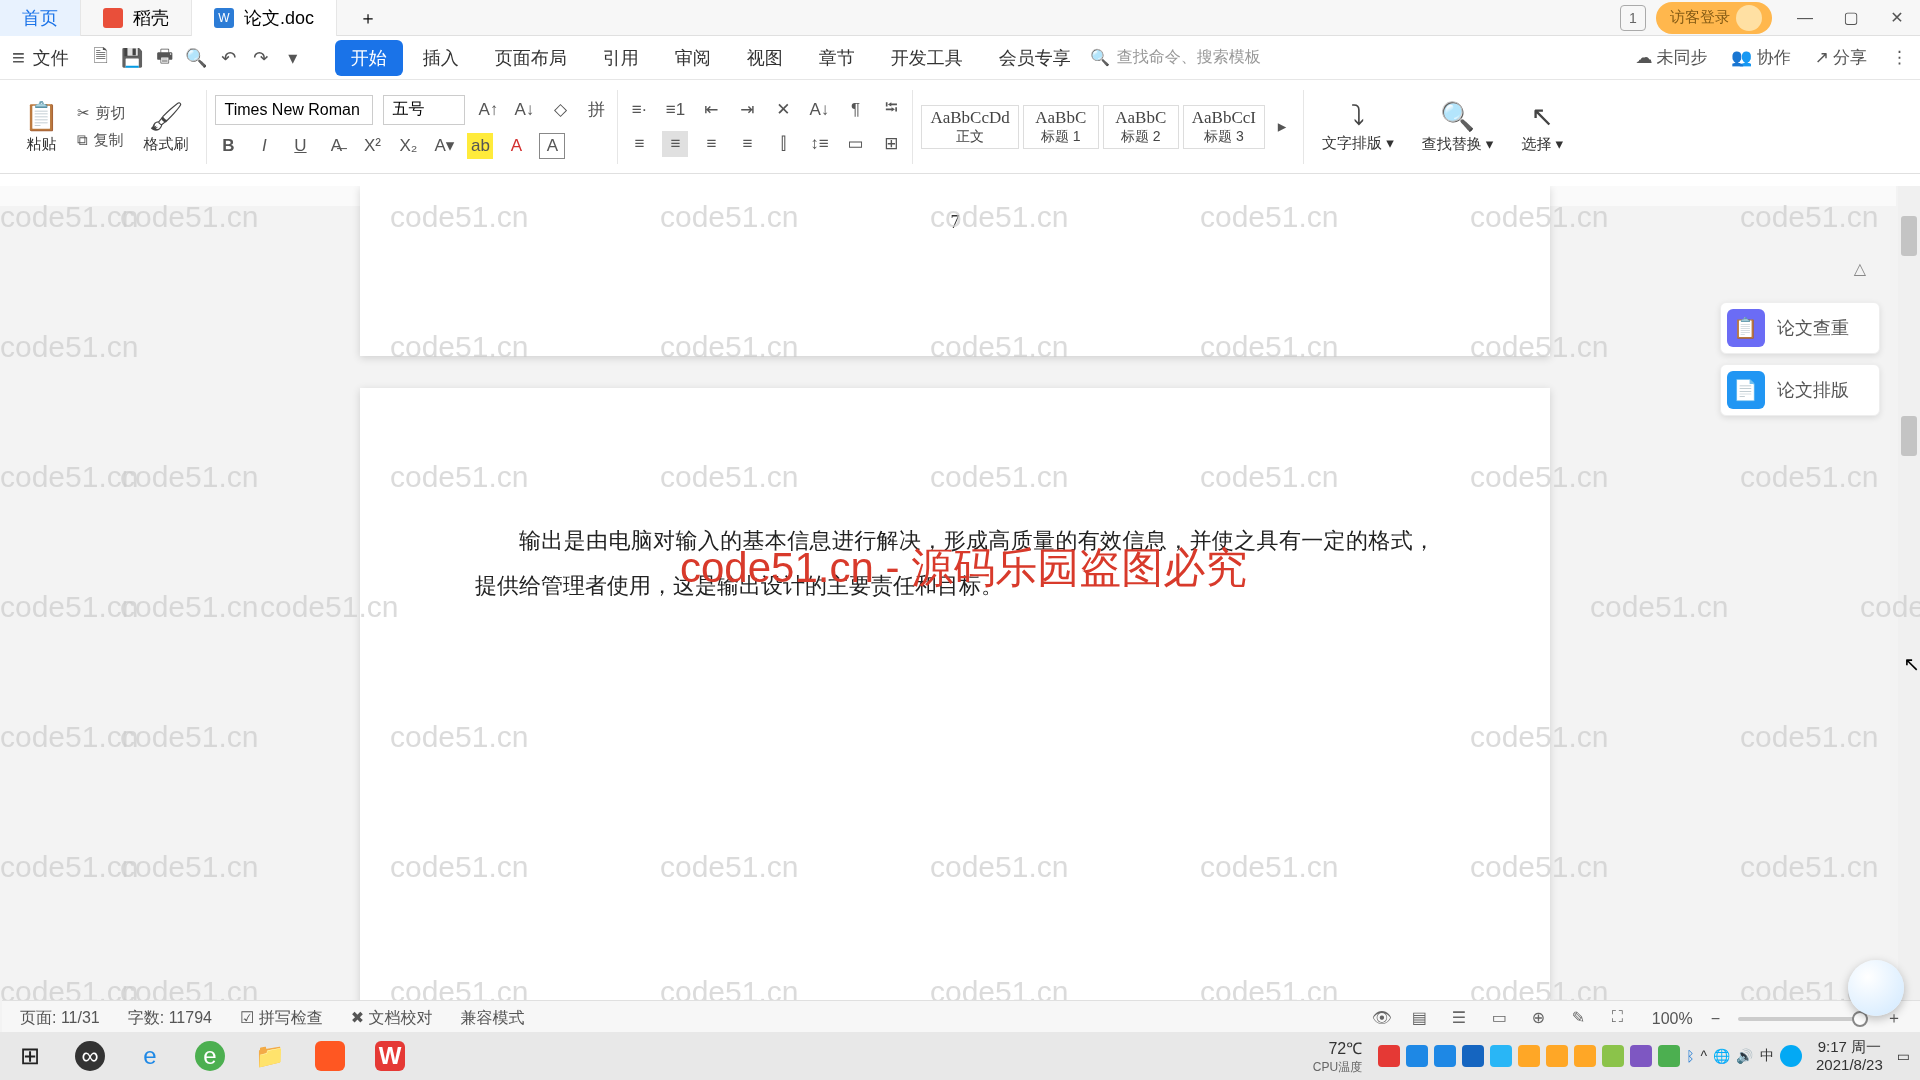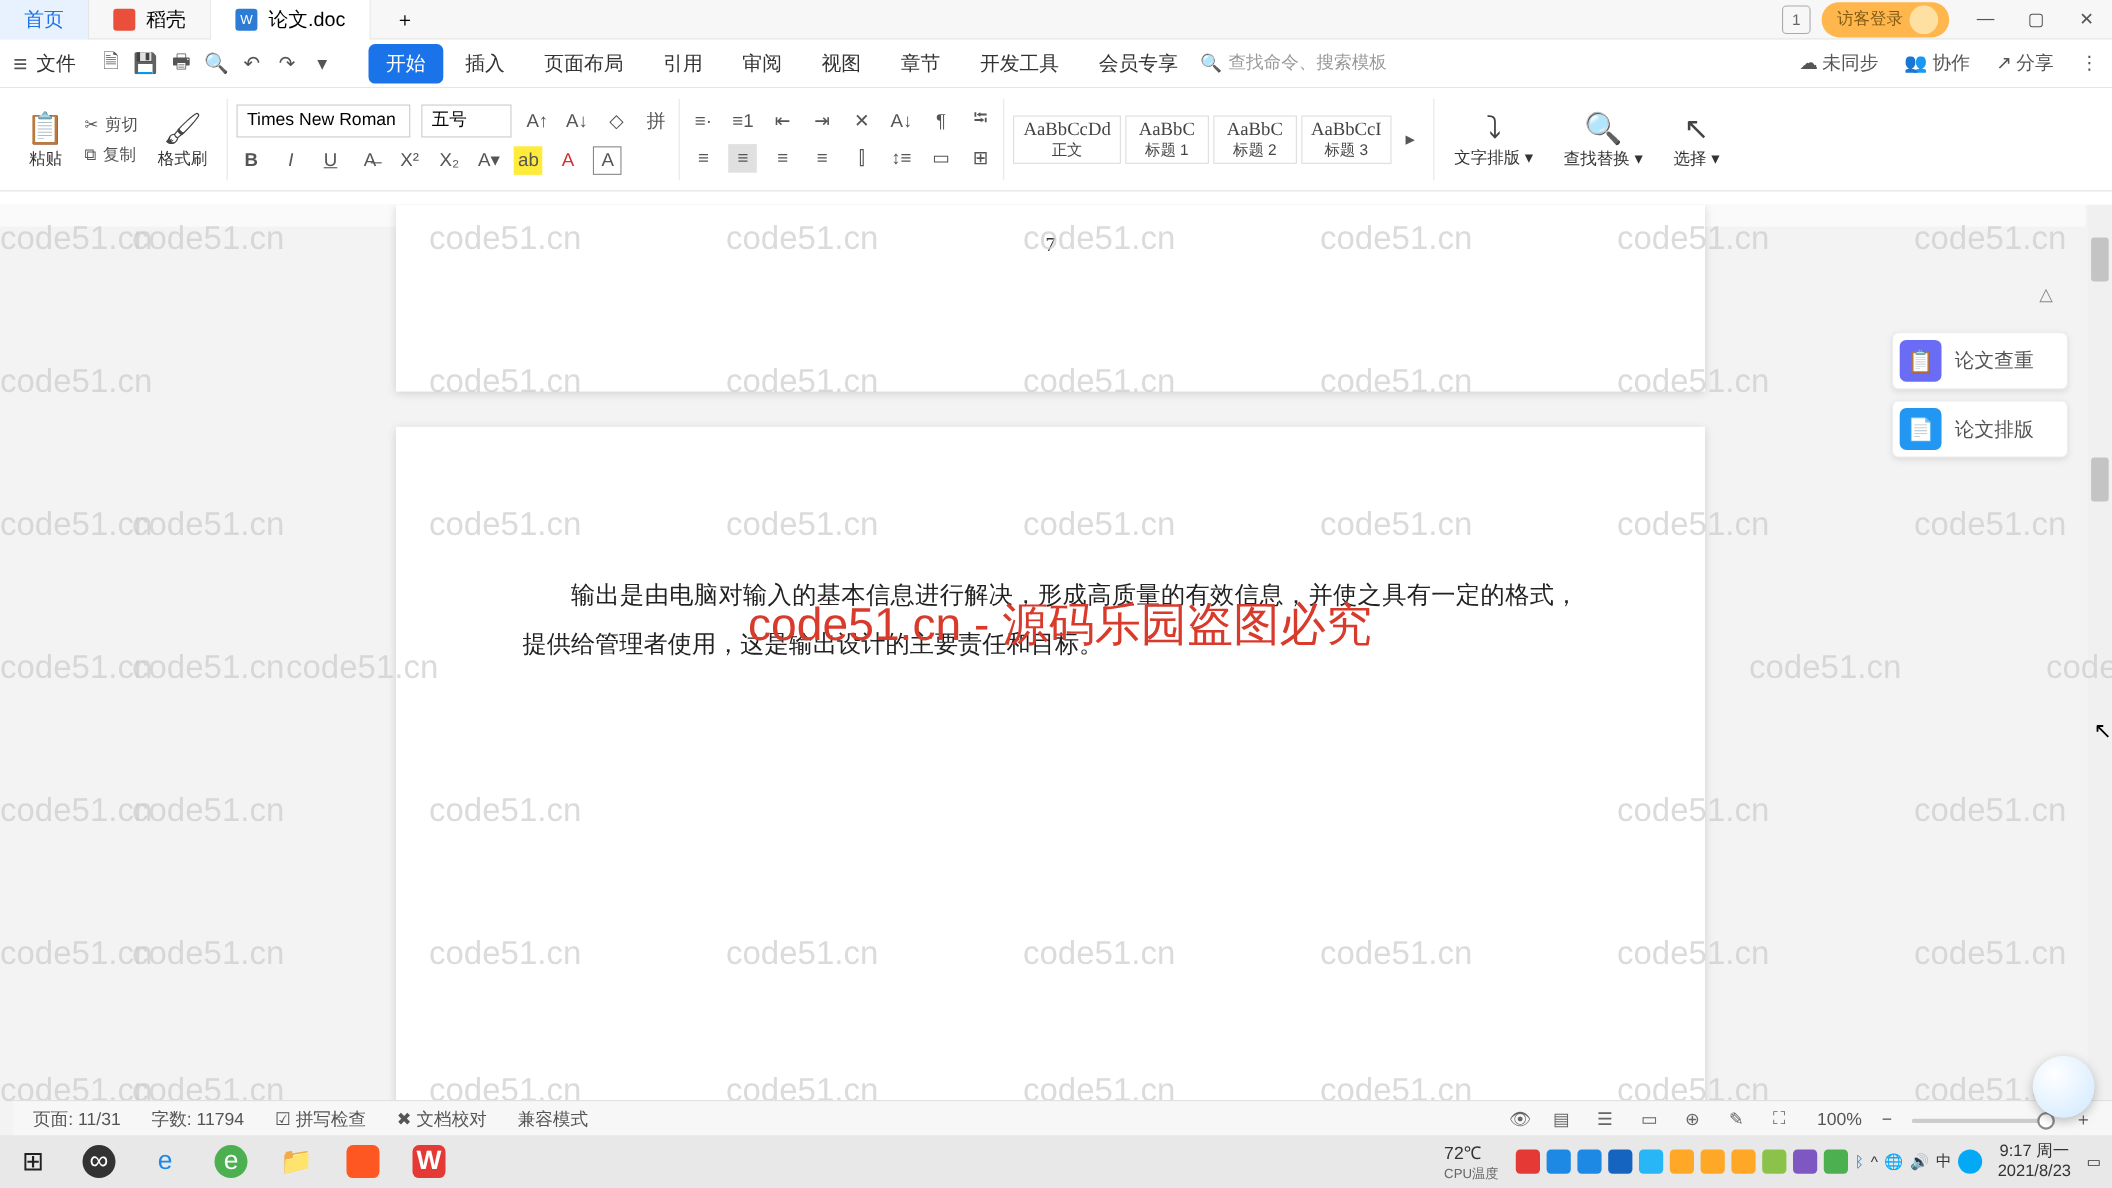--- a/index.html
+++ b/index.html
@@ -67,21 +67,21 @@
 .badge { display:flex; align-items:center; background:#fff; border:1px solid #eee; border-radius:6px; box-shadow:0 2px 6px rgba(0,0,0,.1); padding:6px 18px 6px 6px; gap:12px; font-size:18px; color:#555; }
 .badge .sq { width:38px; height:38px; border-radius:6px; display:flex; align-items:center; justify-content:center; color:#fff; font-size:20px; }
 .sq.purple { background:#6b6cf5; }
 .sq.blue { background:#2196f3; }
 
 
 .vscr { position:absolute; right:0; top:0; bottom:0; width:22px; background:#f0f0f0; }
 .vscr .thumb { position:absolute; left:3px; width:16px; background:#c4c4c4; border-radius:3px; }
 
 
-.status { position:absolute; bottom:44px; left:12px; right:0; height:36px; background:#f7f7f7; border-top:1px solid #e0e0e0; display:flex; align-items:center; padding:0 18px; gap:28px; font-size:16px; color:#555; z-index:40; }
+.status { position:absolute; bottom:44px; left:2px; right:0; height:36px; background:#f7f7f7; border-top:1px solid #e0e0e0; display:flex; align-items:center; padding:0 18px; gap:28px; font-size:16px; color:#555; z-index:40; }
 .status .r { margin-left:auto; display:flex; align-items:center; gap:18px; }
 .sico { width:22px; height:22px; color:#666; }
 .slider { width:130px; height:4px; background:#ccc; position:relative; border-radius:2px; }
 .slider .knob { position:absolute; right:0; top:-6px; width:16px; height:16px; background:#fff; border:2px solid #888; border-radius:50%; }
 
 
 .taskbar { position:absolute; bottom:0; left:0; right:0; height:48px; background:#e8e8e8; display:flex; align-items:center; z-index:50; }
 .tb-btn { width:60px; height:48px; display:flex; align-items:center; justify-content:center; font-size:24px; }
 .tray { margin-left:auto; display:flex; align-items:center; gap:6px; padding-right:10px; font-size:14px; color:#333; }
 .tray-ico { width:22px; height:22px; border-radius:4px; }
@@ -354,21 +354,21 @@
       <span style="width:30px;height:30px;background:#4caf50;border-radius:50%;color:#fff;display:flex;align-items:center;justify-content:center">e</span>
     </div>
   <div class="tb-btn" style="color:#ffa726">📁</div>
   <div class="tb-btn">
       <span style="width:30px;height:30px;background:#ff5722;border-radius:6px"></span>
     </div>
   <div class="tb-btn">
       <span style="width:30px;height:30px;background:#e53935;border-radius:6px;color:#fff;display:flex;align-items:center;justify-content:center;font-weight:bold">W</span>
     </div>
   <div class="tray">
-    <div style="text-align:left;margin-right:10px">
+    <div style="text-align:right;margin-right:10px">
       <div style="font-size:16px">72℃</div>
       <div style="font-size:12px;color:#666">CPU温度</div>
     </div>
     <span class="tray-ico" style="background:#e53935"></span>
     <span class="tray-ico" style="background:#1e88e5"></span>
     <span class="tray-ico" style="background:#1e88e5"></span>
     <span class="tray-ico" style="background:#1565c0"></span>
     <span class="tray-ico" style="background:#29b6f6"></span>
     <span class="tray-ico" style="background:#ffa726"></span>
     <span class="tray-ico" style="background:#ffa726"></span>

